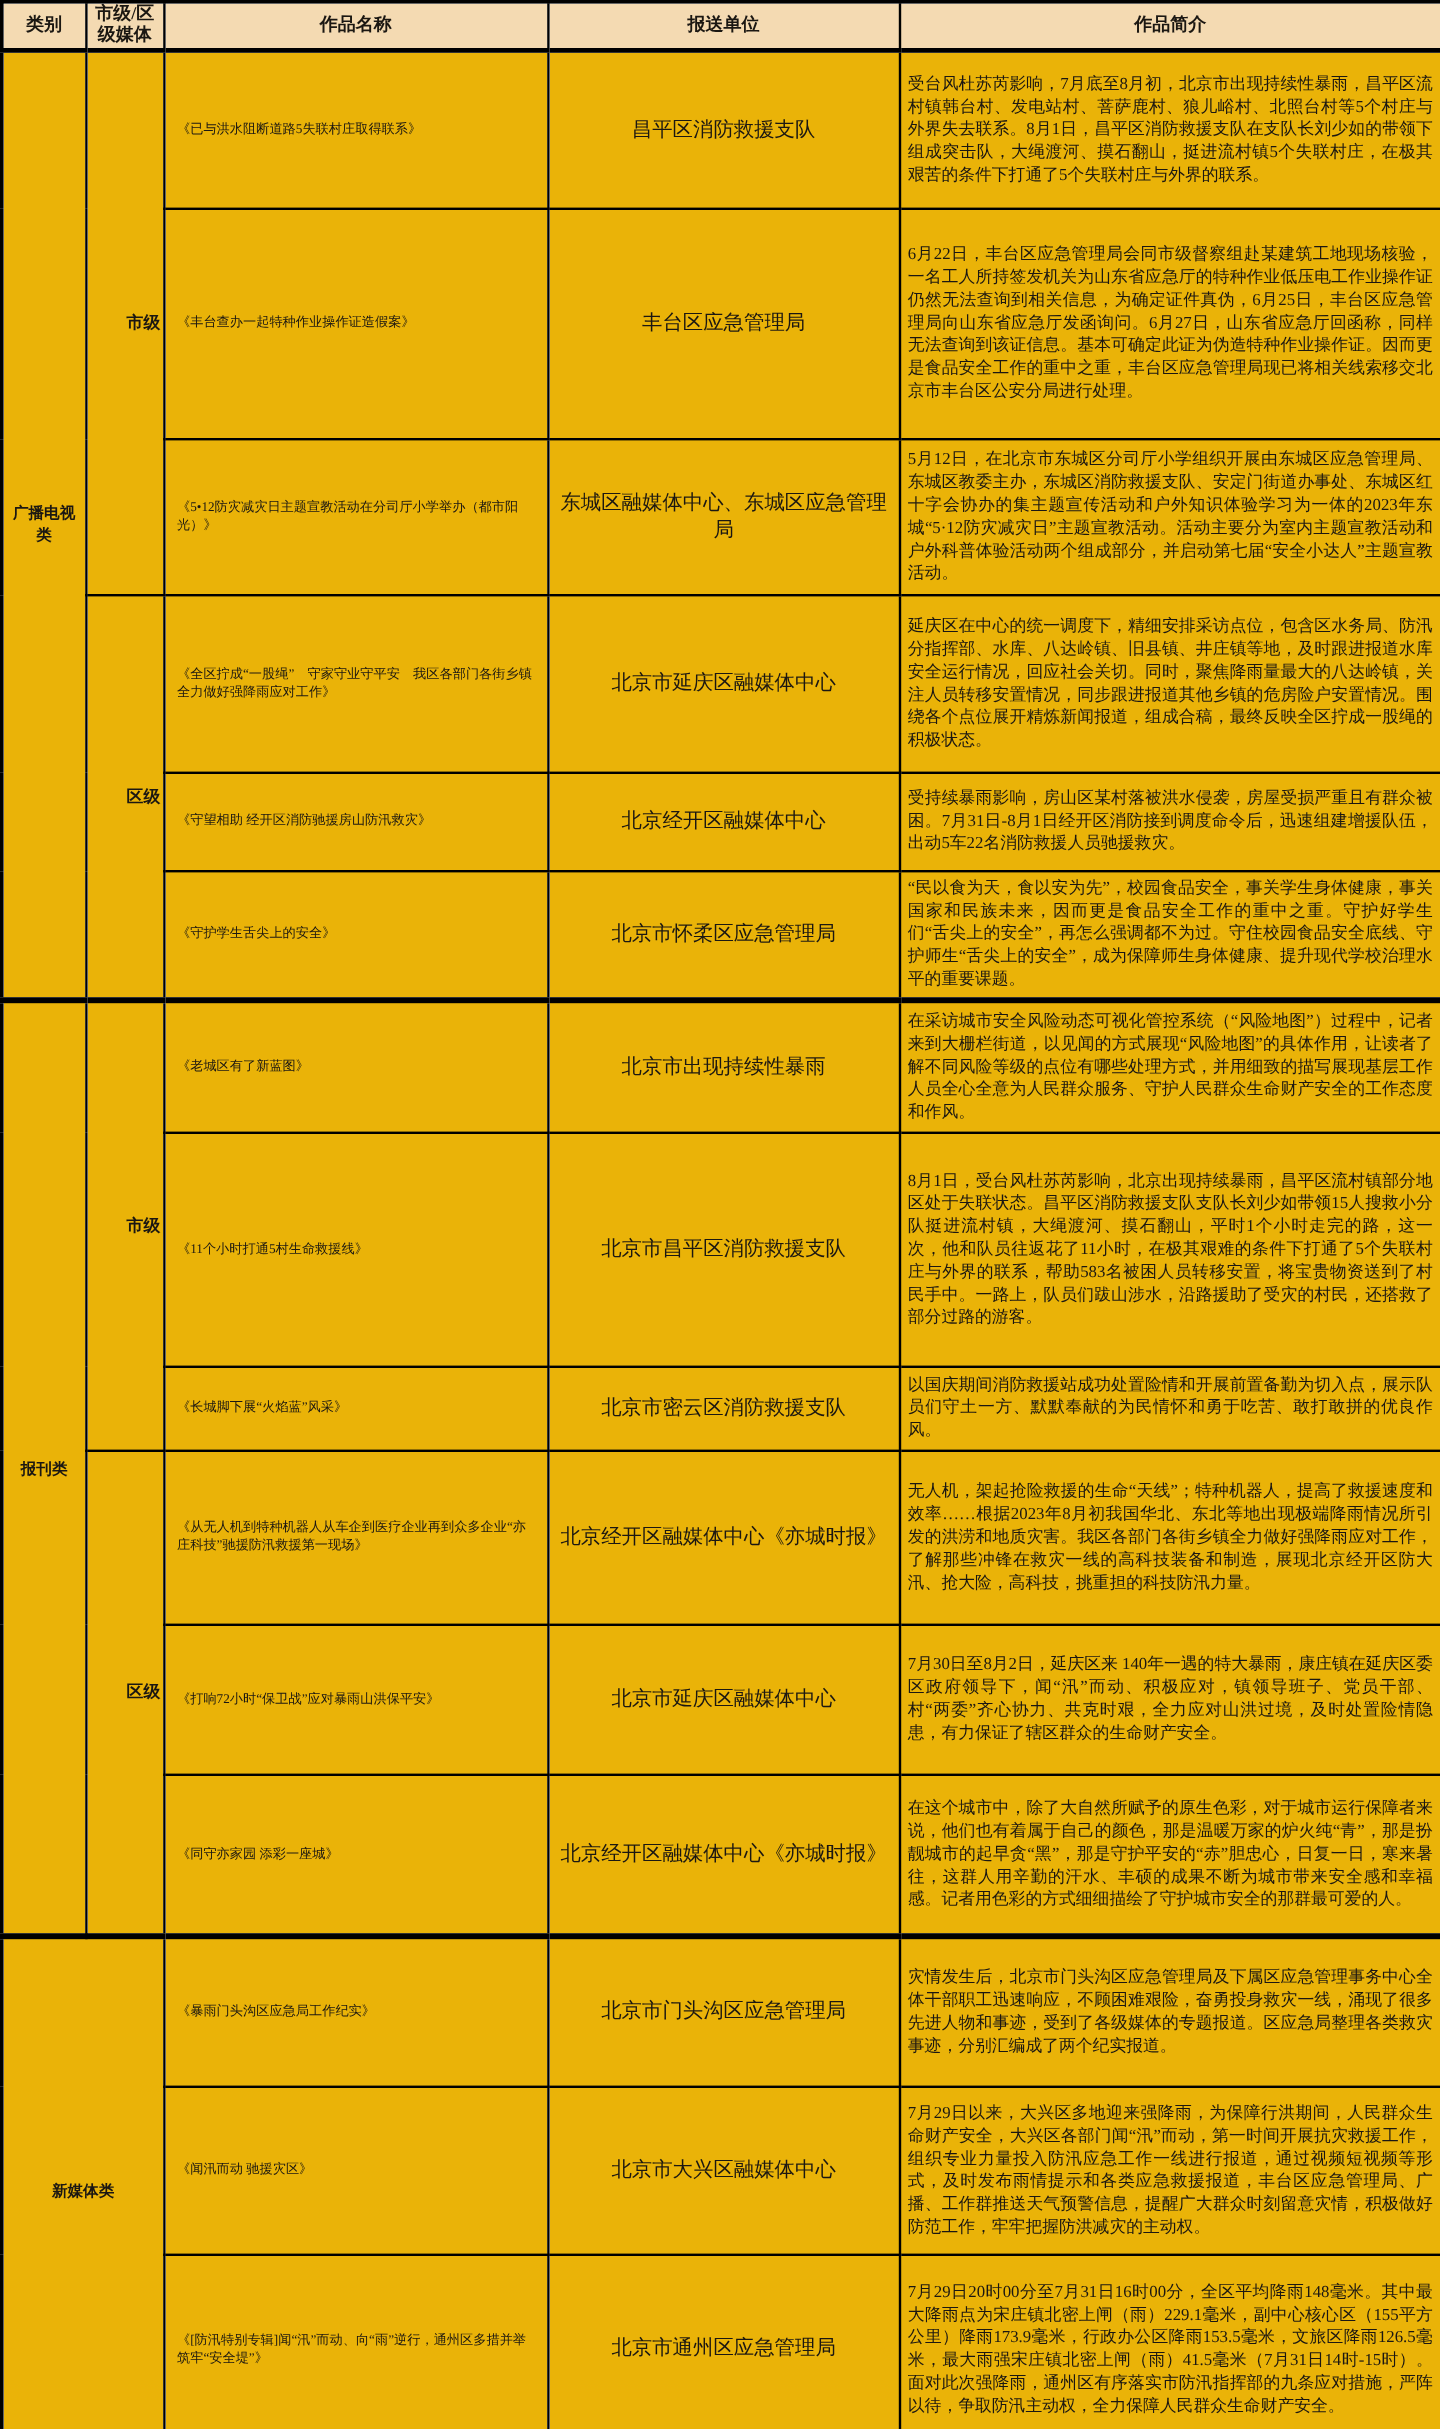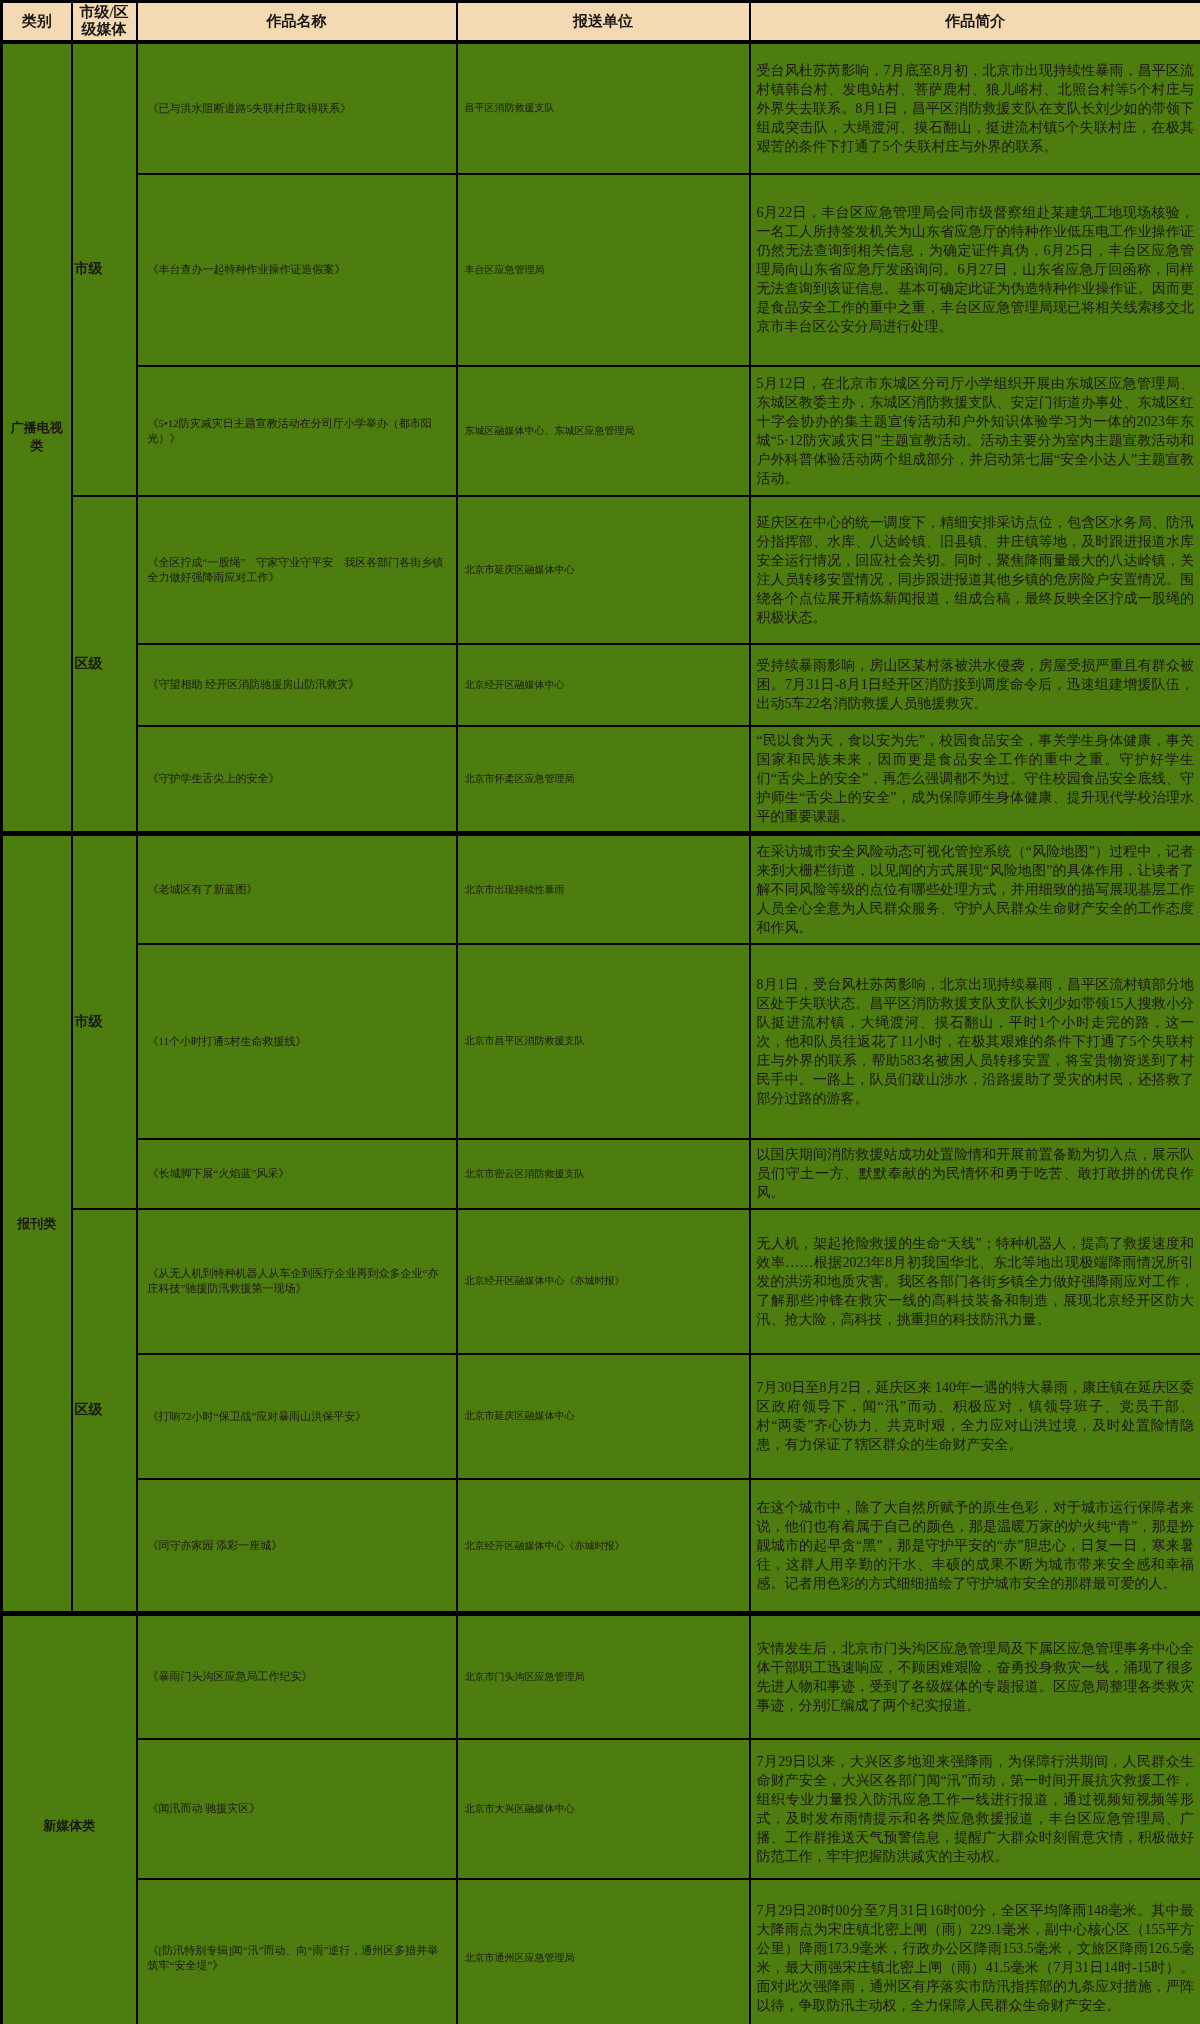--- a/index.html
+++ b/index.html
@@ -1,24 +1,24 @@
 <!DOCTYPE html>
 <html><head>
 <meta charset="utf-8">
 <style>
   html,body{margin:0;padding:0;background:#ffffff;}
   body{font-family:"Liberation Serif","DejaVu Serif",serif;color:#1b1712;}
   table{border-collapse:collapse;table-layout:fixed;width:1200px;border:3px solid #000;}
   th,td{border:2px solid #000;box-sizing:border-box;overflow:hidden;}
   th{background:#f4dab2;font-size:15px;font-weight:bold;text-align:center;padding:1px 2px;border-bottom:4px solid #000;line-height:1.15;}
-  td{background:#4d7c0f;vertical-align:middle;}
+  td{background:#eab308;vertical-align:middle;}
   td.cat{ text-align:center;font-size:13px;font-weight:bold;padding:2px;}
-  td.level{text-align:left;font-size:14px;font-weight:bold;padding:2px;}
+  td.level{text-align:right;font-size:14px;font-weight:bold;padding:2px;}
   td.title{text-align:left;font-size:11px;line-height:1.35;padding:3px 10px;}
-  td.unit{text-align:left;font-size:10px;line-height:1.35;padding:3px 7px;}
+  td.unit{text-align:center;font-size:17px;line-height:1.35;padding:3px 7px;}
   td.summary{text-align:justify;font-size:14px;line-height:19px;padding:4px 6px;}
   tr.group-sep td{border-top:5px solid #000;}
 </style>
 </head>
 <body>
 
 <table>
   <colgroup>
     <col style="width:70px">
       <col style="width:65px">

